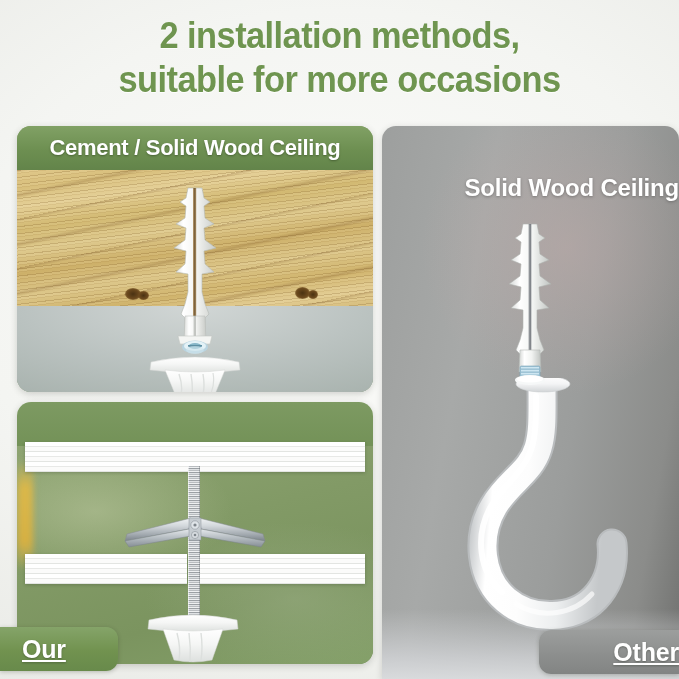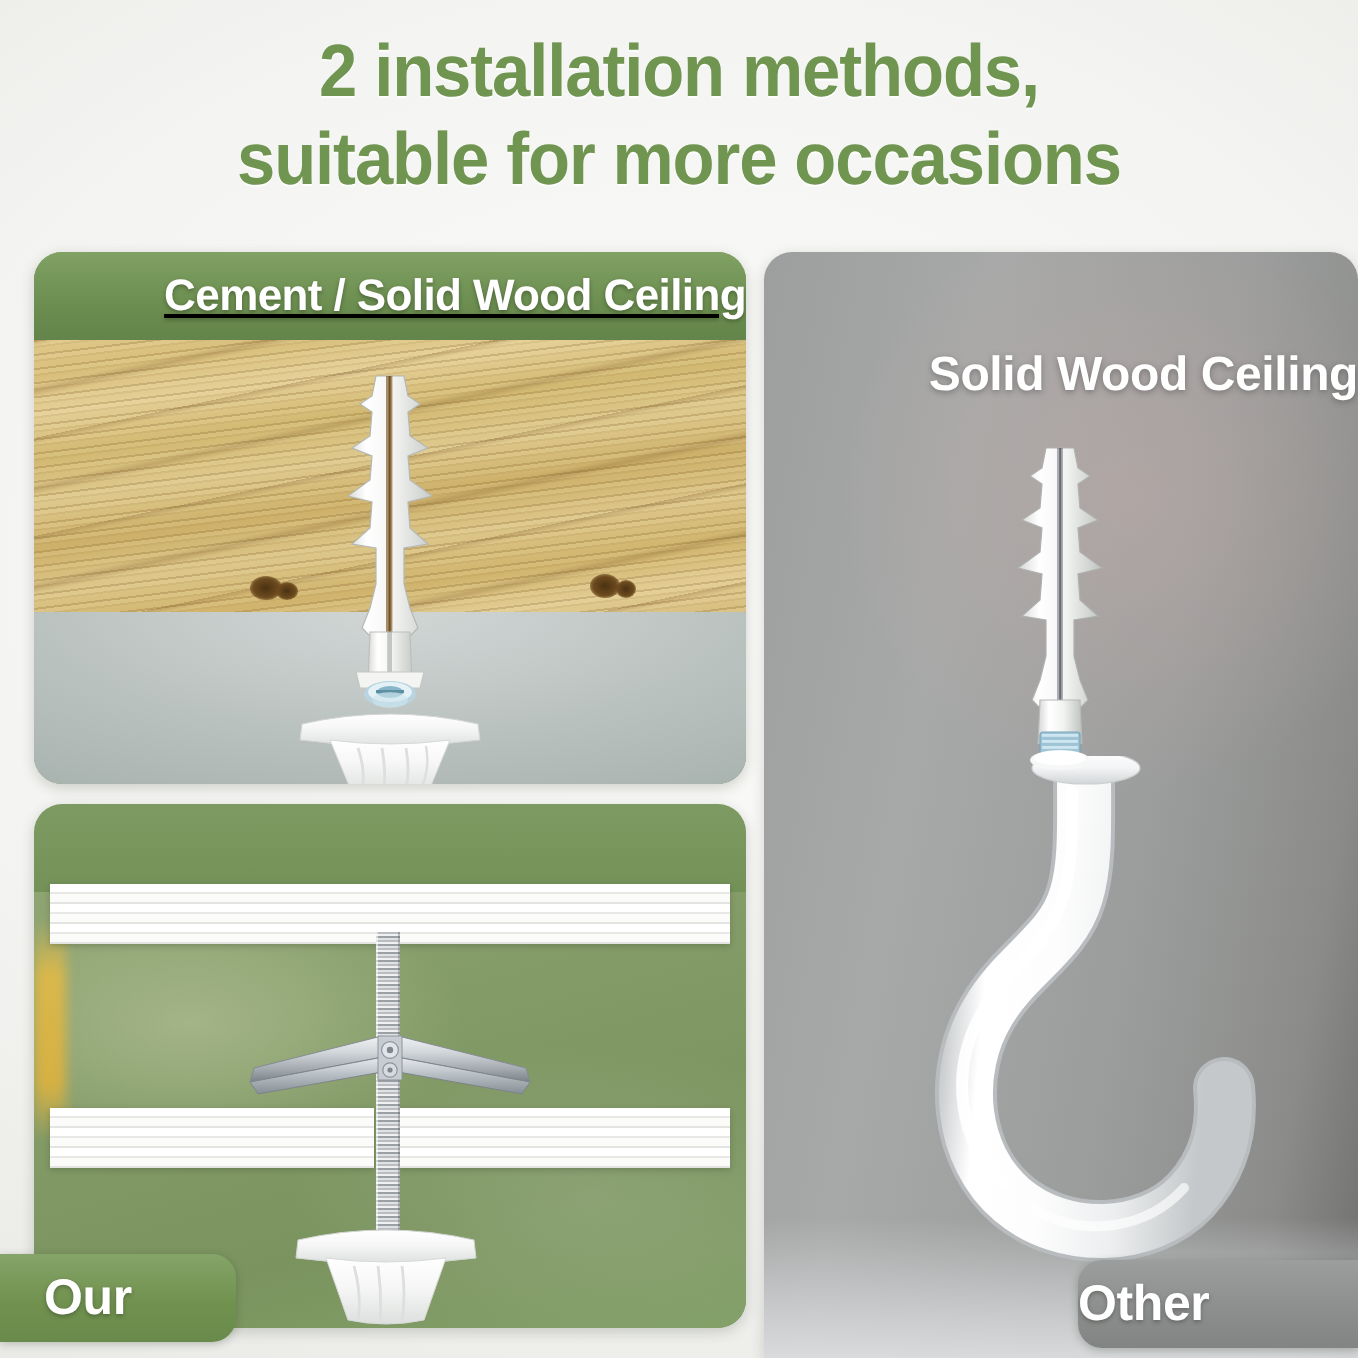--- a/index.html
+++ b/index.html
@@ -88,24 +88,23 @@
     background: linear-gradient(180deg, rgba(210,212,214,0) 0%, rgba(214,216,219,0.75) 70%, rgba(222,224,226,0.9) 100%);
   }
 
   
   .panel-header {
     position: absolute;
     left: 0; top: 0; right: 0;
     height: 44px;
     display: flex;
     align-items: center;
-    justify-content: flex-end;
+    justify-content: center;
     z-index: 6;
     background: linear-gradient(180deg, #81a165 0%, #6d8f51 55%, #63844a 100%);
-    text-decoration: underline;
   }
   .panel-header .hdr-text {
     color: #ffffff;
     font-weight: bold;
     font-size: 22px;
     letter-spacing: -0.3px;
     text-shadow: 0 1px 2px rgba(35,50,25,0.45);
     white-space: nowrap;
   }
 
@@ -257,29 +256,30 @@
     background: linear-gradient(180deg, #85a469 0%, #71924f 55%, #688a4b 100%);
     padding-left: 22px;
     box-sizing: border-box;
   }
   #badge-other {
     right: 0;
     top: 630px;
     width: 140px;
     border-radius: 12px 0 0 12px;
     background: linear-gradient(180deg, #9c9e9d 0%, #8d8f8e 55%, #828483 100%);
-    padding-right: 16px;
+    justify-content: flex-end;
     box-sizing: border-box;
   }
   .badge-text {
     color: #ffffff;
     font-weight: bold;
     font-size: 25px;
     letter-spacing: -0.2px;
     text-shadow: 0 1px 2px rgba(40,45,35,0.4);
+    text-decoration: underline;
   }
 </style>
 </head>
 <body>
 
 <div id="infographic">
 
   <div class="title-block">
     <span class="title-line">2 installation methods,</span>
     <span class="title-line">suitable for more occasions</span>

